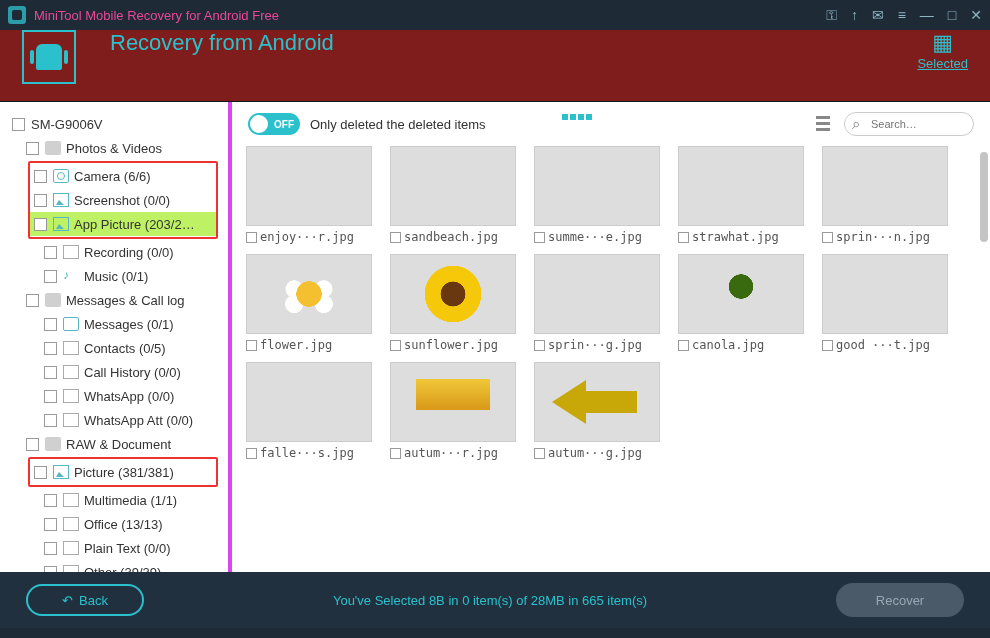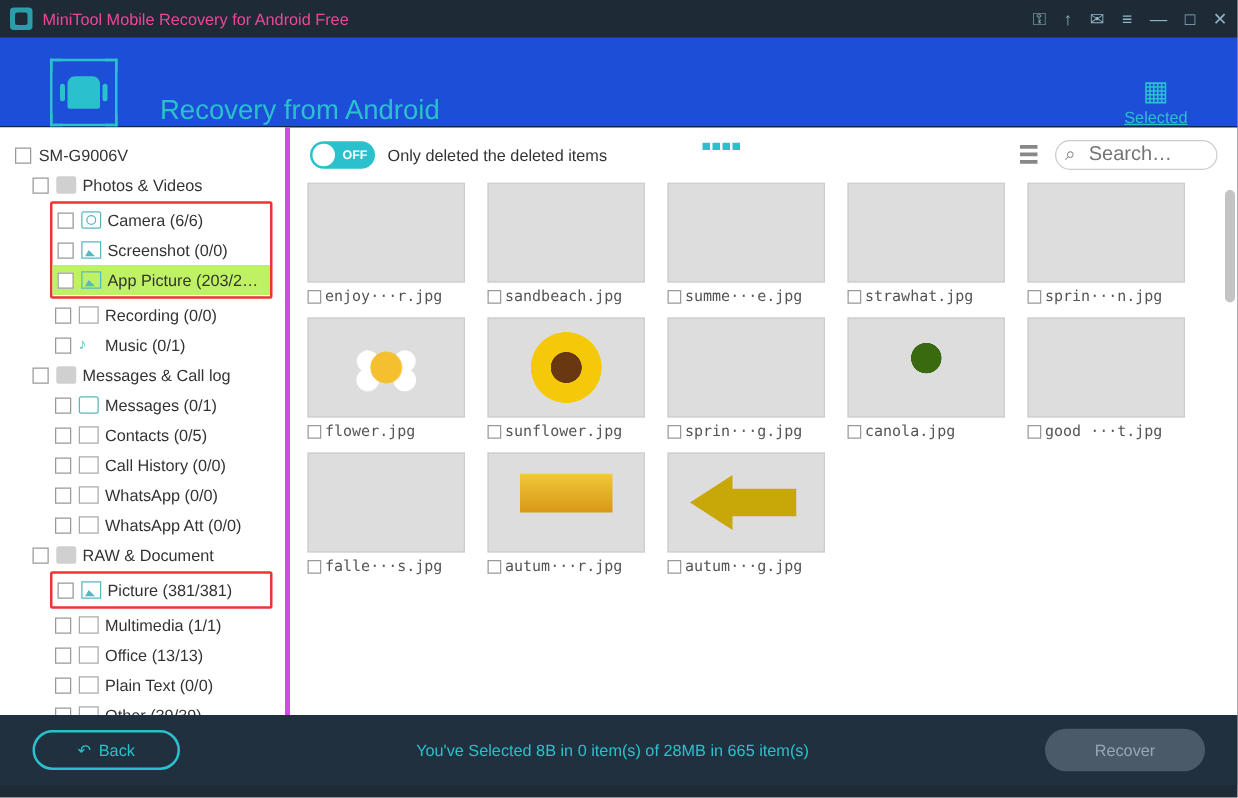--- a/index.html
+++ b/index.html
@@ -3,21 +3,21 @@
 <meta charset="utf-8">
 <style>
   *{box-sizing:border-box;margin:0;padding:0;font-family:"Segoe UI",Arial,sans-serif;font-size:13px}
   body{background:#1e2a36;width:990px;height:638px;overflow:hidden}
   .titlebar{height:30px;background:#1e2a36;color:#6bb8c4;display:flex;align-items:center;padding:0 8px}
   .titlebar .logo{width:18px;height:18px;background:#2a9da8;border-radius:3px;margin-right:8px;position:relative}
   .titlebar .logo::after{content:"";position:absolute;left:4px;top:4px;width:10px;height:10px;background:#1e2a36;border-radius:2px}
   .titlebar .title{flex:1;color:#ec4899}
   .titlebar .wicons{display:flex;gap:14px;align-items:center}
   .titlebar .wicons span{color:#8fb4c4;cursor:pointer;font-size:14px}
-  .header{height:72px;background:#1d4ed8;display:flex;align-items:flex-end;padding:0 40px;border-bottom:1px solid #0f171f}
+  .header{height:72px;background:#7f1d1d;display:flex;align-items:flex-start;padding:0 22px;border-bottom:1px solid #0f171f}
   .droid-frame{width:54px;height:54px;border:2px solid #2ac1cc;display:flex;align-items:center;justify-content:center;position:relative;margin-right:34px}
   .droid-frame .c{position:absolute;width:10px;height:10px;border:2px solid #2ac1cc}
   .droid-frame .c.tl{top:-2px;left:-2px;border-right:none;border-bottom:none}
   .droid-frame .c.tr{top:-2px;right:-2px;border-left:none;border-bottom:none}
   .droid-frame .c.bl{bottom:-2px;left:-2px;border-right:none;border-top:none}
   .droid-frame .c.br{bottom:-2px;right:-2px;border-left:none;border-top:none}
   .droid{width:26px;height:26px;background:#2ac1cc;border-radius:6px 6px 2px 2px;position:relative}
   .droid::before,.droid::after{content:"";position:absolute;width:4px;height:14px;background:#2ac1cc;border-radius:2px;top:6px}
   .droid::before{left:-6px}.droid::after{right:-6px}
   .header h1{color:#2ac1cc;font-size:22px;font-weight:400;flex:1}
@@ -33,34 +33,34 @@
   .chk{width:13px;height:13px;border:1px solid #999;margin-right:6px;flex-shrink:0;background:#fff}
   .ficon{width:16px;height:14px;margin-right:5px;flex-shrink:0;display:inline-block}
   .ficon.folder{background:#d0d0d0;border-radius:2px}
   .ficon.pic{border:1px solid #58b8c2;position:relative}
   .ficon.pic::after{content:"";position:absolute;left:2px;bottom:1px;width:0;height:0;border-left:3px solid transparent;border-right:5px solid transparent;border-bottom:5px solid #58b8c2}
   .ficon.cam{border:1px solid #58b8c2;border-radius:2px;position:relative}
   .ficon.cam::after{content:"";position:absolute;left:3px;top:2px;width:6px;height:6px;border:1px solid #58b8c2;border-radius:50%}
   .ficon.snd{border:1px solid #aaa;position:relative}
   .ficon.msg{border:1px solid #58b8c2;border-radius:2px}
   .ficon.mus{color:#58b8c2;font-size:12px;line-height:12px;border:none}
-  .redbox{border:2px solid #e33;border-radius:2px;margin:1px 6px 1px 36px;padding:1px 0}
+  .redbox{border:2px solid #e33;border-radius:2px;margin:1px 6px 1px 24px;padding:1px 0}
   .redbox .tree-item.l2{padding-left:4px}
   .content{flex:1;display:flex;flex-direction:column;border-left:4px solid #d946ef}
   .toolbar{height:44px;display:flex;align-items:center;padding:0 16px;gap:10px}
   .toggle{width:52px;height:22px;background:#2ac1cc;border-radius:11px;position:relative;display:flex;align-items:center}
   .toggle .knob{width:18px;height:18px;background:#fff;border-radius:50%;position:absolute;left:2px}
   .toggle .lbl{color:#fff;font-size:10px;position:absolute;right:6px;font-weight:bold}
   .toolbar .txt{flex:1;color:#333}
   .viewbtn{width:20px;height:20px;display:flex;flex-wrap:wrap;gap:2px;padding:2px}
   .viewbtn.grid span{width:6px;height:6px;background:#2ac1cc}
   .viewbtn.list span{width:14px;height:3px;background:#888}
   .search{width:130px;height:24px;border:1px solid #ccc;border-radius:12px;padding:0 10px 0 26px;position:relative}
   .search::before{content:"⌕";position:absolute;left:7px;top:2px;color:#888;font-size:15px}
-  .search input{border:none;outline:none;width:100%;height:100%;font-size:16px;background:transparent}
+  .search input{border:none;outline:none;width:100%;height:100%;font-size:11px;background:transparent}
   .grid{flex:1;padding:0 14px 8px;overflow-y:auto;position:relative}
   .row{display:flex;gap:18px;margin-bottom:10px}
   .thumb{width:126px}
   .thumb .img{width:126px;height:80px;border:1px solid #ccc;background:#ddd;margin-bottom:4px}
   .thumb .cap{display:flex;align-items:center;font-family:monospace;font-size:12px;color:#555}
   .thumb .cap .chk{width:11px;height:11px;margin-right:3px}
   .i-sunset{background:linear-gradient(#c8b078 0%,#e8d8a8 45%,#3a3020 65%,#1a1510 100%)}
   .i-sand{background:linear-gradient(135deg,#e8c070,#d8a050);}
   .i-beach{background:linear-gradient(#87ceeb 0%,#87ceeb 55%,#f5deb3 56%,#f5deb3 100%)}
   .i-straw{background:linear-gradient(#ffe030,#d8b010)}

